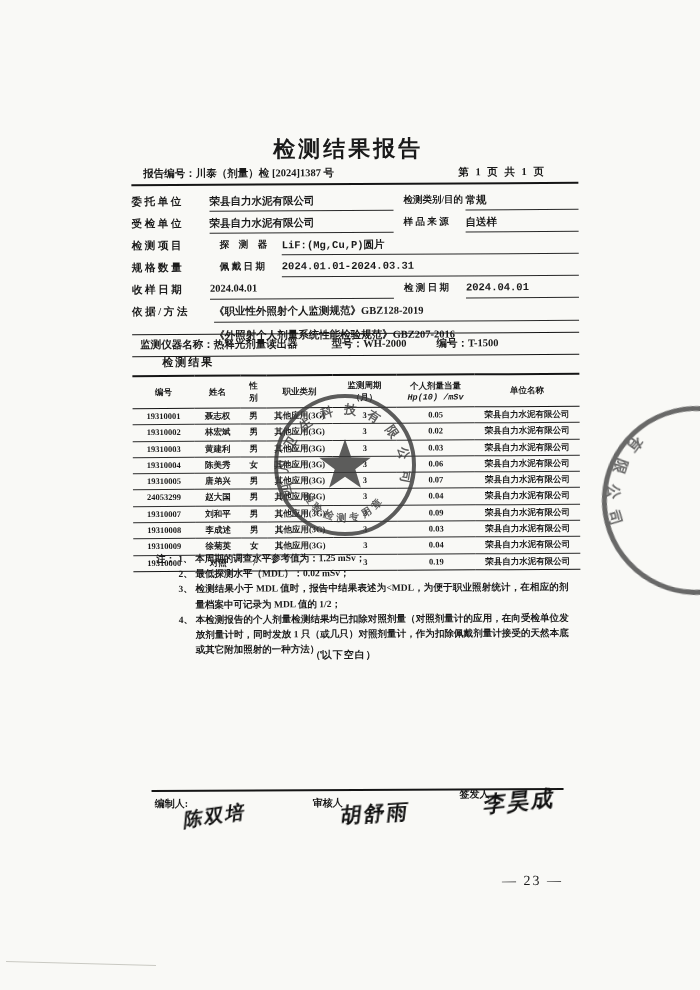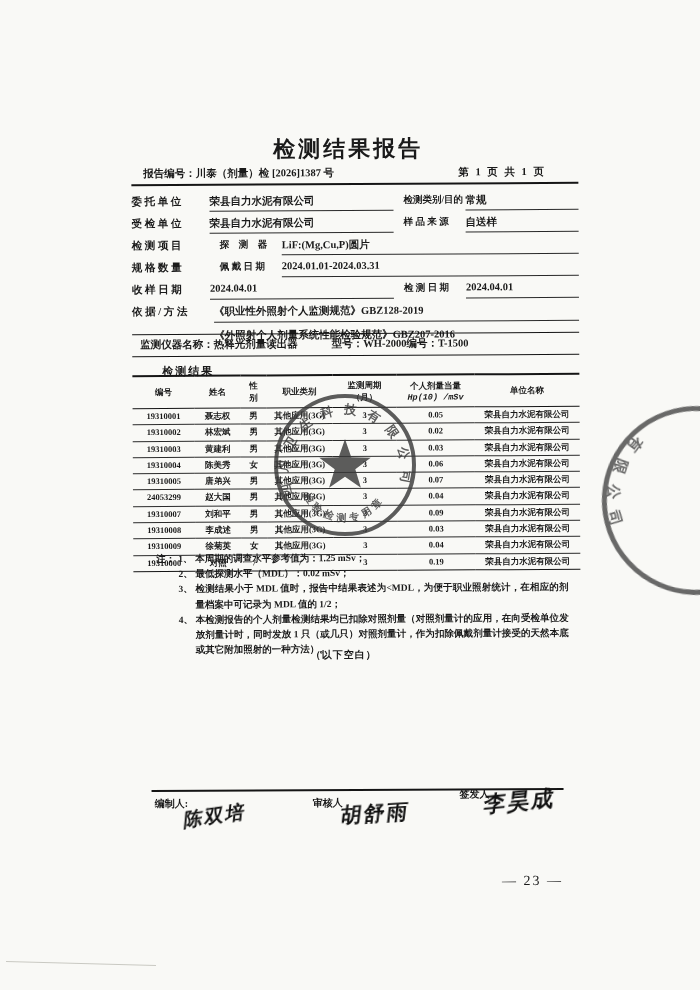--- a/index.html
+++ b/index.html
@@ -21,33 +21,33 @@
   #r-top{top:183px;height:2.2px;}
   #r-m2{top:333px;height:1.4px;}
   #r-inst{top:355px;height:1.4px;}
 
   #info-grid{position:absolute;top:189px;left:133px;width:447px;}
   .irow{display:flex;height:22px;font-size:10.5px;font-weight:bold;}
   .il{width:78px;padding-top:5px;}
   .iv{width:184px;border-bottom:1.2px solid #2a2a2a;padding-top:5px;white-space:nowrap;}
   .isp{width:10px;}
   .irl{width:62px;font-size:9.5px;line-height:10.5px;display:flex;align-items:center;}
-  .irv{flex:1;border-bottom:1.2px solid #2a2a2a;padding-top:5px;white-space:nowrap;}
+  .irv{flex:1;border-bottom:1.2px solid #2a2a2a;padding-top:5px;white-space:nowrap;font-family:Liberation Mono, monospace;}
 
   #method{position:absolute;top:300px;left:133px;width:447px;font-size:10.5px;font-weight:bold;}
   .mrow1{display:flex;height:22px;}
   .ml{width:82px;padding-top:4px;}
   .mv1{flex:1;border-bottom:1.2px solid #2a2a2a;padding-top:4px;}
   .mv2{margin-left:82px;height:22px;padding-top:6px;}
 
   #instrument{position:absolute;top:337px;left:141px;width:440px;font-size:10.5px;font-weight:bold;white-space:nowrap;}
   #instrument .gap1{margin-right:34px;text-align:center;}
-  #instrument .gap2{}
-
-  #section-title{position:absolute;top:363px;left:163px;font-size:11px;font-weight:bold;letter-spacing:2px;}
+  #instrument .gap2{margin-right:30px;}
+
+  #section-title{position:absolute;top:354px;left:163px;font-size:11px;font-weight:bold;letter-spacing:2px;}
 
   #results-table{
     position:absolute;top:374px;left:133px;width:447px;
     border-collapse:collapse;table-layout:fixed;
     border-top:2.2px solid #151515;
     font-weight:bold;
   }
   #results-table th{
     font-size:8.5px;padding:4px 0 3px;border-bottom:1.6px solid #151515;
     font-weight:bold;text-align:center;vertical-align:middle;
@@ -96,21 +96,21 @@
 </style>
 </head>
 <body>
 
 <div class="page">
   <div class="doc">
 
     <div class="title">检测结果报告</div>
 
     <div class="repno-row">
-      <span class="repno"><span>报告编号：</span><span>川泰（剂量）检 [2026]1387 号</span></span>
+      <span class="repno"><span>报告编号：</span><span>川泰（剂量）检 [2024]1387 号</span></span>
       <span class="pageinfo">第 1 页 共 1 页</span>
     </div>
 
     <div class="rule" id="r-top"></div>
 
     <div id="info-grid">
         <div class="irow">
           <span class="il">委 托 单 位</span>
           <span class="iv">荣县自力水泥有限公司</span>
           <span class="isp"></span>

